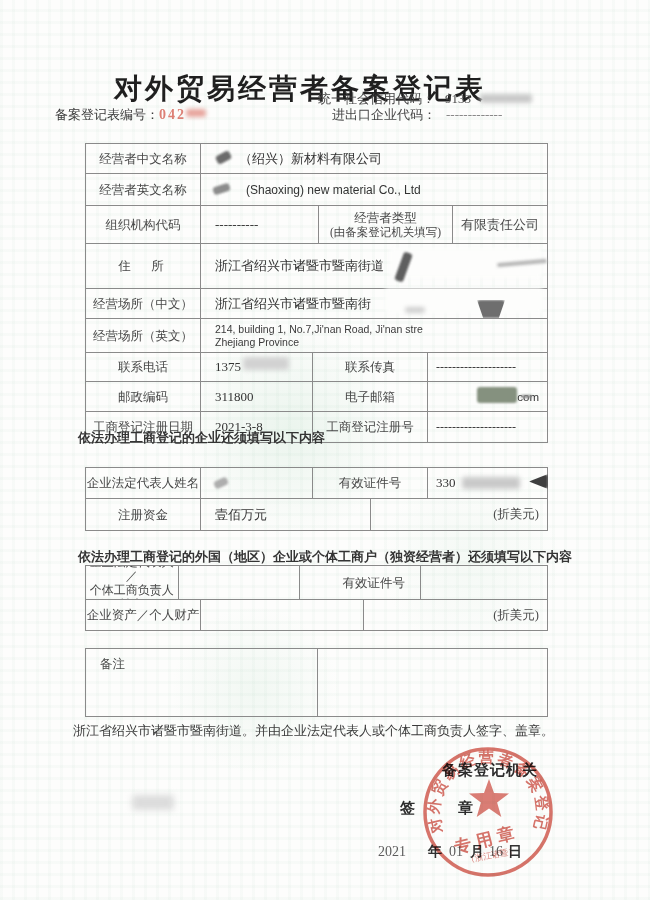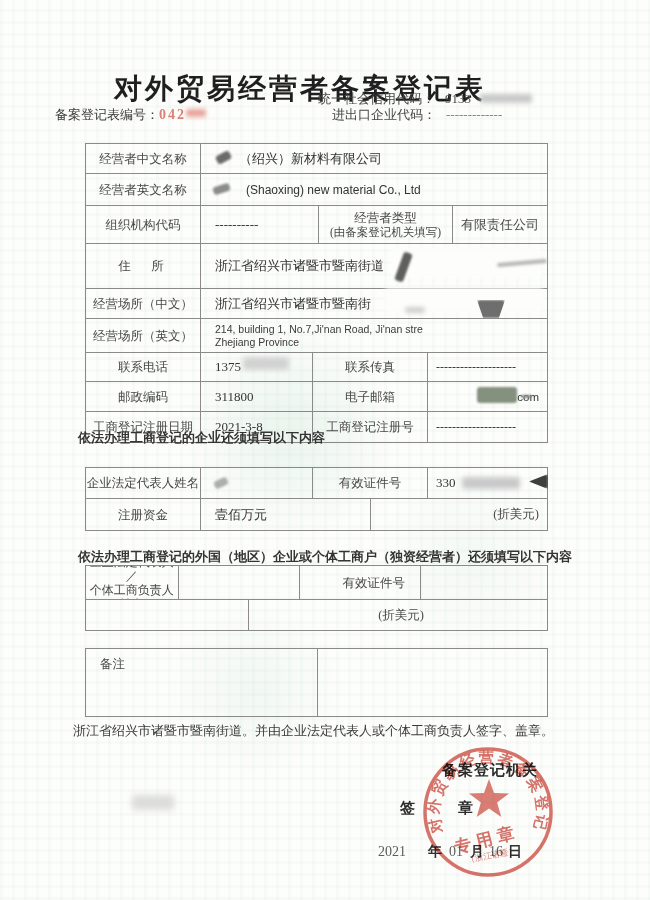--- a/index.html
+++ b/index.html
@@ -232,20 +232,23 @@
           <span></span>
         </div>
       <div class="cell lab" style="width:115px;">
           <span>有效证件号</span>
         </div>
       <div class="cell val" style="width:119px;">
           <span></span>
         </div>
     </div>
     <div class="row" style="height:30px;">
+      <div class="cell lab" style="width:115px;">
+          <span>企业资产／个人财产</span>
+        </div>
       <div class="cell val" style="width:163px;">
           <span></span>
         </div>
       <div class="cell val right" style="width:183px;color:#4a4a4a;font-size:12.5px;">
           <span>(折美元)</span>
         </div>
     </div>
   </div>
 
   <div class="tbl" style="top:648px;height:69px;">

